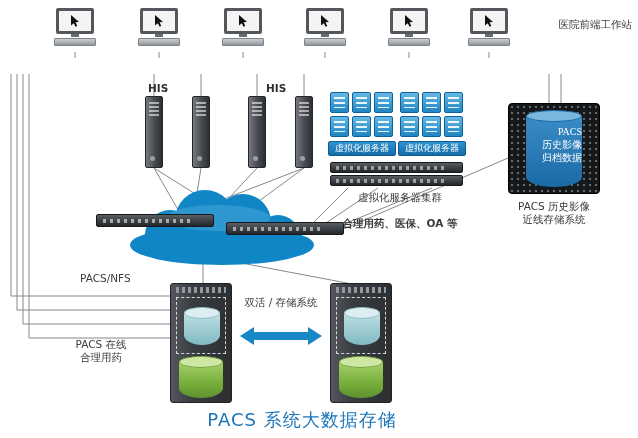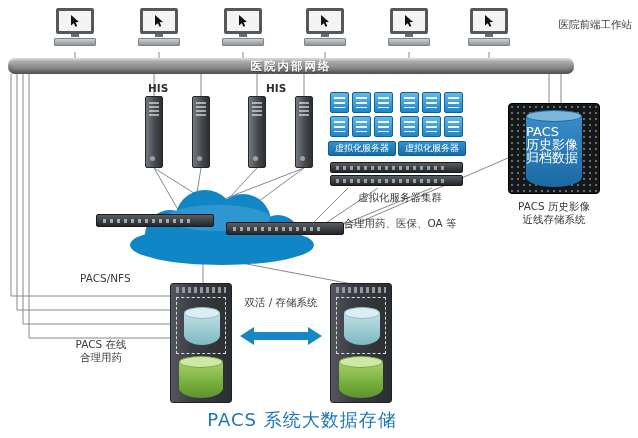--- a/index.html
+++ b/index.html
@@ -48,21 +48,21 @@
   
   .array{position:absolute;left:508px;top:103px;width:90px;height:89px;z-index:2;border-radius:4px;border:1px solid #000;
     background-color:#15181a;
     background-image:radial-gradient(circle,rgba(255,255,255,.35) 1px,transparent 1.6px);
     background-size:6px 6px;}
   .cyl-top{position:absolute;left:0;top:0;width:100%;height:12px;border-radius:50%;box-sizing:border-box;}
   .cyl-body{position:absolute;left:0;top:6px;bottom:0;width:100%;border-radius:0 0 50% 50% / 0 0 10px 10px;}
   .acyl{position:absolute;left:17px;top:6px;width:56px;height:77px;}
   .acyl .cyl-body{background:linear-gradient(180deg,#3a8cc6,#1b6aa6);}
   .acyl .cyl-top{background:#7ab7dd;border:1px solid #1b6aa6;}
-  .acyl-text{position:absolute;left:0;top:15px;width:100%;text-align:left;color:#fff;font-size:13px;line-height:13px;z-index:2;}
+  .acyl-text{position:absolute;left:0;top:15px;width:100%;text-align:right;color:#fff;font-size:10px;line-height:13px;z-index:2;font-family:Liberation Serif, serif;}
   
   .cab{position:absolute;top:283px;width:62px;height:120px;z-index:2;border-radius:3px;border:1px solid #202326;box-sizing:border-box;
     background:linear-gradient(90deg,#54585c,#393d41 35%,#2b2f32);}
   .cab-slots{position:absolute;top:3px;left:5px;right:5px;height:6px;
     background:repeating-linear-gradient(90deg,#939a9f 0 3px,transparent 3px 6px);}
   .cab-dash{position:absolute;top:13px;left:5px;right:5px;height:55px;border:1px dashed #d7dbde;}
   .tcyl{position:absolute;left:7px;top:9px;width:36px;height:38px;}
   .tcyl .cyl-body{background:linear-gradient(180deg,#bfe0e4,#7fb9c1);}
   .tcyl .cyl-top{background:#dceef1;border:1px solid #8fbfc6;}
   .gcyl{position:absolute;left:8px;top:72px;width:44px;height:42px;}
@@ -152,23 +152,20 @@
         <svg class="cur" viewBox="0 0 10 12">
           <path d="M1,0 L9,7 L5.5,7.3 L7.3,11 L5.6,11.8 L3.8,8.2 L1,10.5 Z" fill="#111"></path>
         </svg>
       </div>
     <div class="stand"></div>
     <div class="kbd"></div>
   </div>
 
   <div class="lbl" style="right:6px;top:18px;">医院前端工作站</div>
 
-  <div class="netbar">
-    <span>医院内部网络</span>
-  </div>
 
   <div class="lbl his" style="left:148px;top:82px;">HIS</div>
   <div class="lbl his" style="left:266px;top:82px;">HIS</div>
   <div class="tower" style="left:145px"></div>
   <div class="tower" style="left:192px"></div>
   <div class="tower" style="left:248px"></div>
   <div class="tower" style="left:295px"></div>
 
   <div class="vgroup" style="left:330px">
     <div class="vs"></div>
@@ -185,21 +182,21 @@
     <div class="vs"></div>
     <div class="vs"></div>
     <div class="vs"></div>
   </div>
   <div class="badge" style="left:328px;top:141px;">虚拟化服务器</div>
   <div class="badge" style="left:398px;top:141px;">虚拟化服务器</div>
 
   <div class="rackbar" style="left:330px;top:162px;"></div>
   <div class="rackbar" style="left:330px;top:175px;"></div>
   <div class="lbl center" style="left:330px;top:191px;width:140px;">虚拟化服务器集群</div>
-  <div class="lbl center" style="left:330px;top:217px;width:140px;">合理用药、医保、OA 等</div>
+  <div class="lbl center" style="left:330px;top:217px;width:140px;font-weight:bold;">合理用药、医保、OA 等</div>
 
   <div class="array">
     <div class="acyl">
       <div class="cyl-body"></div>
       <div class="cyl-top"></div>
       <div class="acyl-text">
         <div>PACS</div>
         <div>历史影像</div>
         <div>归档数据</div>
       </div>

